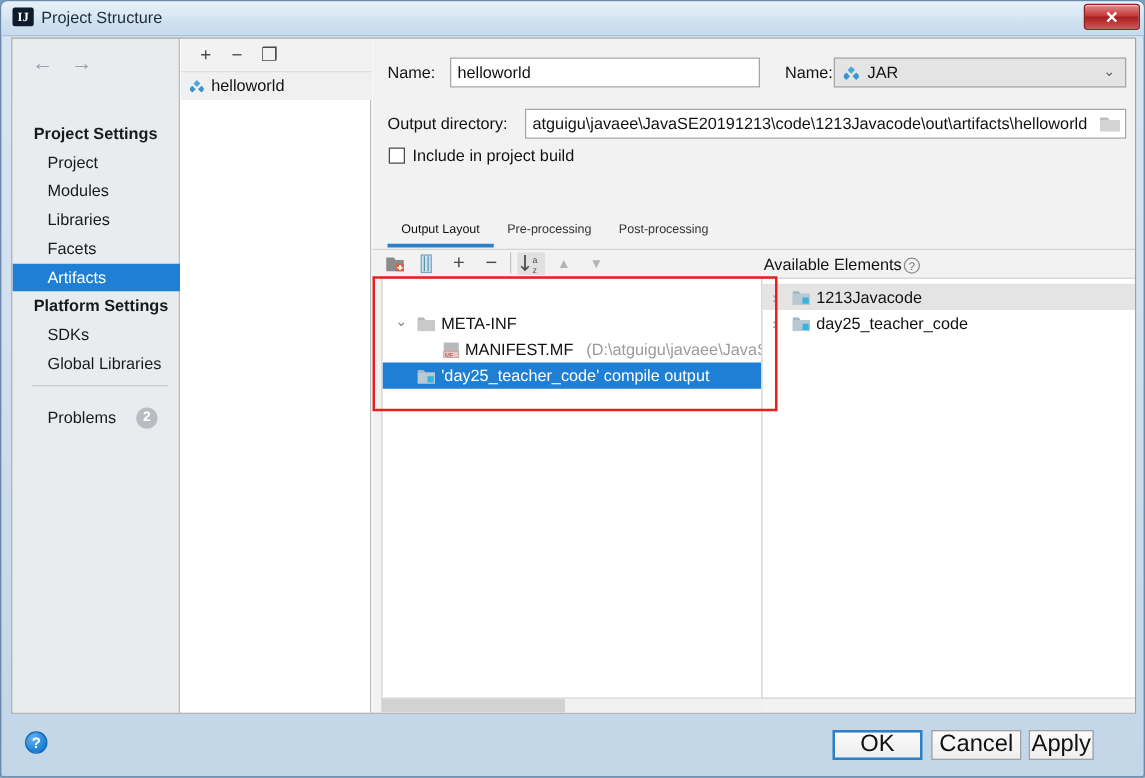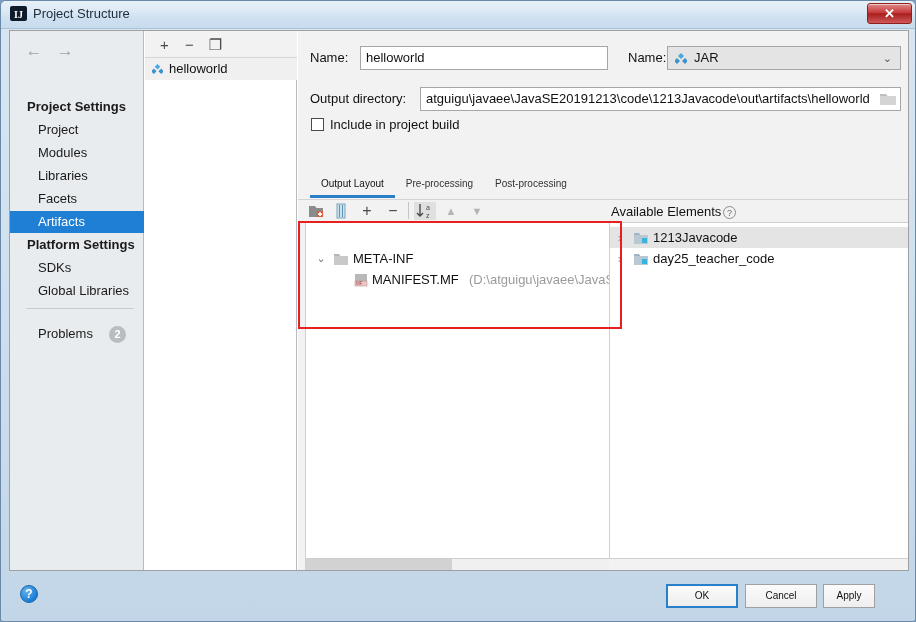--- a/index.html
+++ b/index.html
@@ -244,21 +244,21 @@
     width: 18px; height: 18px; border-radius: 50%;
     background: radial-gradient(circle at 35% 30%, #66b3ee, #1a7ed4 70%);
     border: 1px solid #1367ad;
     color: #ffffff; font-size: 12px; font-weight: bold;
     text-align: center; line-height: 17px; cursor: pointer;
   }
   .dlg-btn {
     position: absolute; top: 583px; height: 24px;
     background: linear-gradient(180deg,#fbfbfb 0%,#eeeeee 100%);
     border: 1px solid #a0a0a0;
-    font-size: 10px; color: #111;
+    font-size: 19px; color: #111;
     text-align: center; line-height: 22px;
     cursor: pointer;
   }
   .dlg-btn.default { border: 2px solid #2a7fc9; line-height: 20px; }
 </style>
 </head>
 <body>
 
 <div class="window">
 
@@ -382,20 +382,28 @@
         <div class="trow" style="top:46px">
           <svg style="position:absolute;left:48px;top:4px;width:14px;height:14px" viewBox="0 0 14 14">
             <rect x="1" y="1" width="12" height="7" fill="#b9b9b9"></rect>
             <rect x="1" y="8" width="12" height="5" fill="#e9c8c8" stroke="#c08f8f" stroke-width="0.6"></rect>
             <text x="2" y="12.4" font-size="4.6" fill="#a14a4a" font-family="sans-serif">MF</text>
           </svg>
           <span style="position:absolute;left:66px">MANIFEST.MF</span>
           <span class="tdim" style="position:absolute;left:163px">(D:\atguigu\javaee\JavaSE2</span>
         </div>
 
+        <div class="trow sel" style="top:67px">
+          <svg style="position:absolute;left:28px;top:5px;width:15px;height:12px" viewBox="0 0 15 12">
+            <path d="M0 1 h5 l1.4 2 H14 v9 H0 Z" fill="#9fb6c4"></path>
+            <path d="M0 3 h14 v9 H0 Z" fill="#b9c9d3"></path>
+            <rect x="8" y="6" width="5" height="5" fill="#35b4e0"></rect>
+          </svg>
+          <span style="position:absolute;left:47px">'day25_teacher_code' compile output</span>
+        </div>
       </div>
 
       <div class="splitter"></div>
 
       <div class="tree-right">
         <div class="trow hov" style="top:4px">
           <span class="arrow-right" style="left:2px">›</span>
           <svg style="position:absolute;left:24px;top:5px;width:15px;height:12px" viewBox="0 0 15 12">
             <path d="M0 1 h5 l1.4 2 H14 v9 H0 Z" fill="#9fb6c4"></path>
             <path d="M0 3 h14 v9 H0 Z" fill="#b9c9d3"></path>

